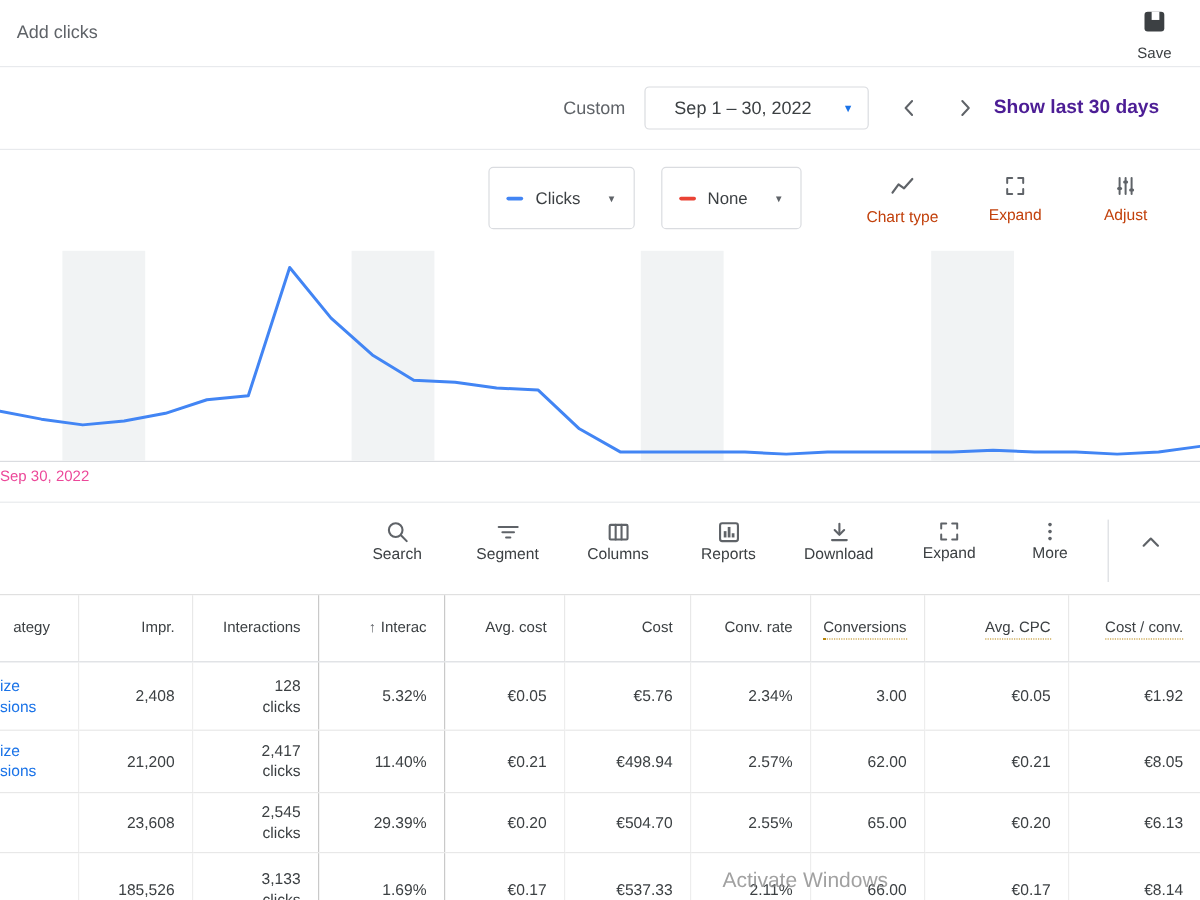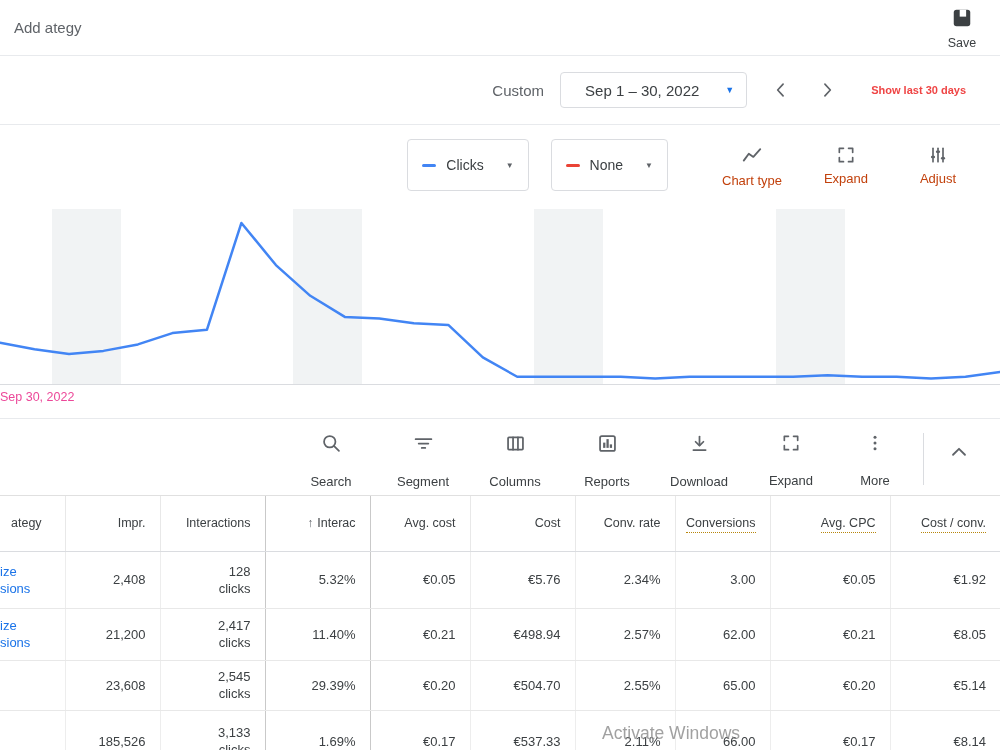--- a/index.html
+++ b/index.html
@@ -16,21 +16,21 @@
   .save-wrap .lbl { display:block; margin-top:3px; font-size:12.5px; color:#3c4043; }
   
   .datebar { height:69px; border-bottom:1px solid #e8eaed; display:flex; align-items:center;
     justify-content:flex-end; padding-right:34px; }
   .custom-lbl { font-size:15px; color:#5f6368; margin-right:16px; }
   .date-select { display:flex; align-items:center; gap:26px; height:36px; padding:0 12px 0 14px;
     border:1px solid #dadce0; border-radius:4px; cursor:pointer; }
   .date-select .txt { font-size:15px; color:#3c4043;margin-left:10px; }
   .date-select .tri { font-size:9px; color:#1a73e8; }
   .nav-chevron { width:24px; height:24px; margin-left:22px; cursor:pointer; display:flex; align-items:center; justify-content:center; }
-  .show-last { margin-left:32px; font-size:11px; font-weight:bold; color:#ef4444; cursor:pointer; }
+  .show-last { margin-left:12px; font-size:16px; font-weight:bold; color:#4c1d95; cursor:pointer; }
   
   .chart-card { border-bottom:1px solid #e8eaed; }
   .chart-controls { display:flex; align-items:flex-start; justify-content:flex-end;
     padding:14px 30px 0 0; height:72px; }
   .series-select { display:flex; align-items:center; height:52px; border:1px solid #dadce0;
     border-radius:4px; padding:0 14px; cursor:pointer; }
   .series-select .dash { width:14px; height:3px; border-radius:2px; margin-right:10px; }
   .series-select .s-lbl { font-size:14px; color:#3c4043; margin-right:22px; }
   .series-select .tri { font-size:8px; color:#5f6368; }
   .sel2 { margin-left:22px; }
@@ -38,21 +38,21 @@
     padding-top:6px; min-width:64px; }
   .icon-btn .lbl { font-size:13px; color:#c2410c; white-space:nowrap; }
   .ib1 { margin-left:52px; } .ib2 { margin-left:30px; } .ib3 { margin-left:28px; }
   .plot { position:relative; height:176px; margin-top:12px; border-bottom:1px solid #dadce0; }
   .band { position:absolute; top:0; bottom:0; background:#f1f3f4; }
   .plot svg { position:absolute; inset:0; width:100%; height:100%; }
   .x-label { text-align:left; padding:5px 34px 14px 0; font-size:12.5px; color:#ec4899; }
   
   .toolbar { display:flex; align-items:flex-start; justify-content:flex-end;
     padding:14px 16px 0 0; height:77px; border-bottom:1px solid #e0e0e0; }
-  .tool-item { width:92px; display:flex; flex-direction:column; align-items:center; gap:20px; cursor:pointer; }
+  .tool-item { width:92px; display:flex; flex-direction:column; align-items:center; gap:0; cursor:pointer; }
   .tool-item.narrow { width:76px; }
   .tool-item .lbl { font-size:13px; color:#3c4043; }
   .v-div { width:1px; height:52px; background:#dadce0; margin:0 14px 0 10px; }
   .collapse-btn { margin:8px 14px 0 10px; cursor:pointer; }
   
   table { width:1000px; border-collapse:collapse; table-layout:fixed; }
   th { height:55px; font-size:12.5px; font-weight:normal; color:#3c4043; text-align:right;
     vertical-align:middle; padding:0 14px 0 4px; border-bottom:1px solid #dadce0;
     border-left:1px solid #e8e8e8; cursor:pointer; overflow:hidden; white-space:nowrap; }
   th:first-child { text-align:left; padding-left:11px; border-left:none; }
@@ -69,21 +69,21 @@
     opacity:.8; pointer-events:none; }
   .icon-stroke { stroke:#5f6368; fill:none; stroke-width:2; stroke-linecap:round; stroke-linejoin:round; }
   .icon-fill { fill:#5f6368; }
 </style>
 </head>
 <body>
 
 <div class="screen">
 
   <div class="topbar">
-    <span class="add-filter">Add ategy</span>
+    <span class="add-filter">Add clicks</span>
     <div class="save-wrap">
       <span>
         <svg width="22" height="22" viewBox="0 0 24 24">
           <rect x="3" y="3" width="18" height="18" rx="3" fill="#3c4043"></rect>
           <rect x="9.5" y="3" width="7" height="7.5" fill="#ffffff"></rect>
         </svg>
       </span>
       <span class="lbl">Save</span>
     </div>
   </div>
@@ -304,21 +304,21 @@
         <td></td>
         <td>23,608</td>
         <td>2,545
 clicks</td>
         <td>29.39%</td>
         <td>€0.20</td>
         <td>€504.70</td>
         <td>2.55%</td>
         <td>65.00</td>
         <td>€0.20</td>
-        <td>€5.14</td>
+        <td>€6.13</td>
       </tr>
       <tr class="r4">
         <td></td>
         <td>185,526</td>
         <td>3,133
 clicks</td>
         <td>1.69%</td>
         <td>€0.17</td>
         <td>€537.33</td>
         <td>2.11%</td>

